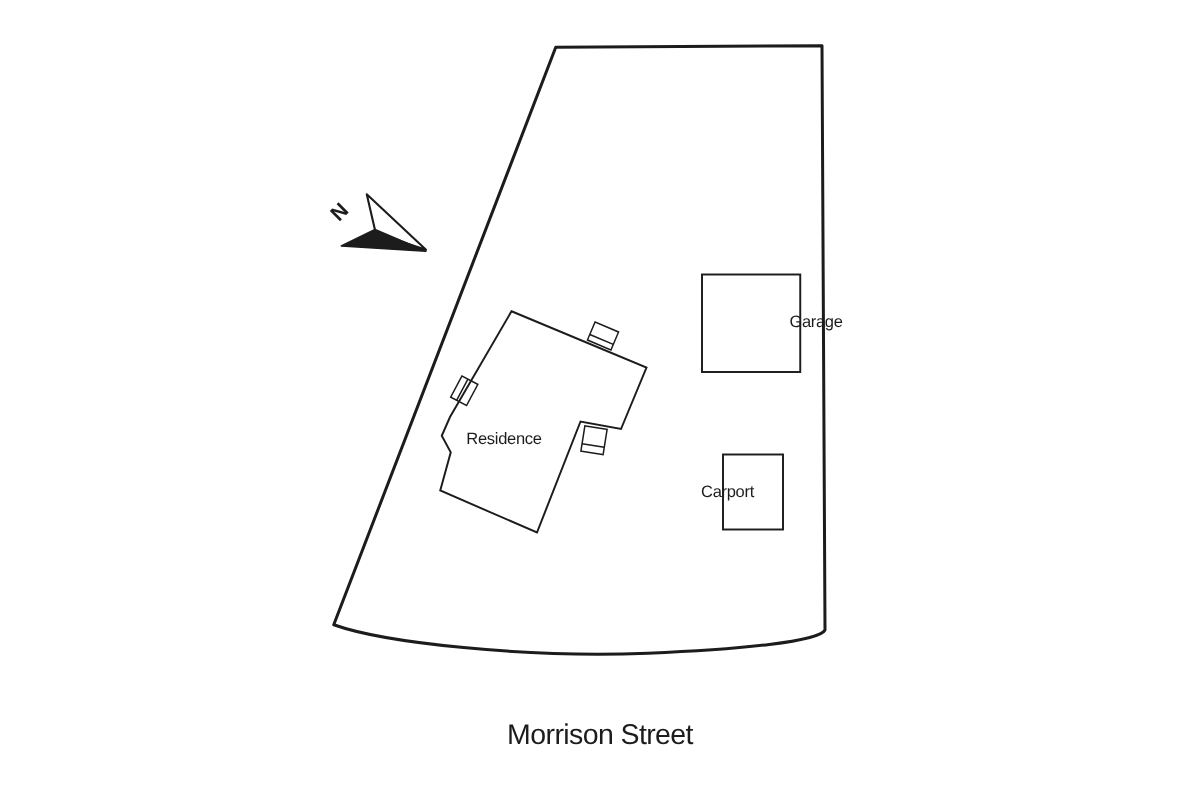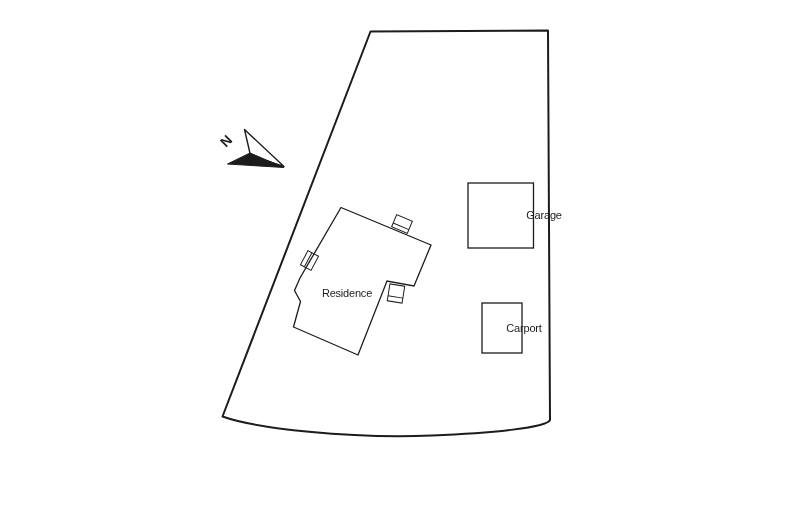--- a/index.html
+++ b/index.html
@@ -75,20 +75,21 @@
     <rect class="building" x="482" y="303" width="40" height="50"></rect>
 
     <g>
       <polygon class="blade-outline" points="244.5,129.5 284,166.5 250.5,155.5"></polygon>
       <polygon class="blade-filled" points="227.5,164 284,167.5 250,153"></polygon>
     </g>
   </svg>
 
   <div class="north-label" style="left:226px; top:141px;">N</div>
 
-  <div class="label" style="left:347px; top:293px;">Residence</div>
+  <div class="label" style="left:328px; top:293px;padding-left:16px;">Residence</div>
 
   <div class="label" style="left:500px; top:215px;margin-left:44px;">Garage</div>
 
-  <div class="label" style="left:524px; top:328px;">Carport</div>
+  <div class="label" style="left:485px; top:328px;">Carport</div>
 
+  <div class="street-label" style="left:400px; top:491px;">Morrison Street</div>
 
 </div>
 
 </body></html>

